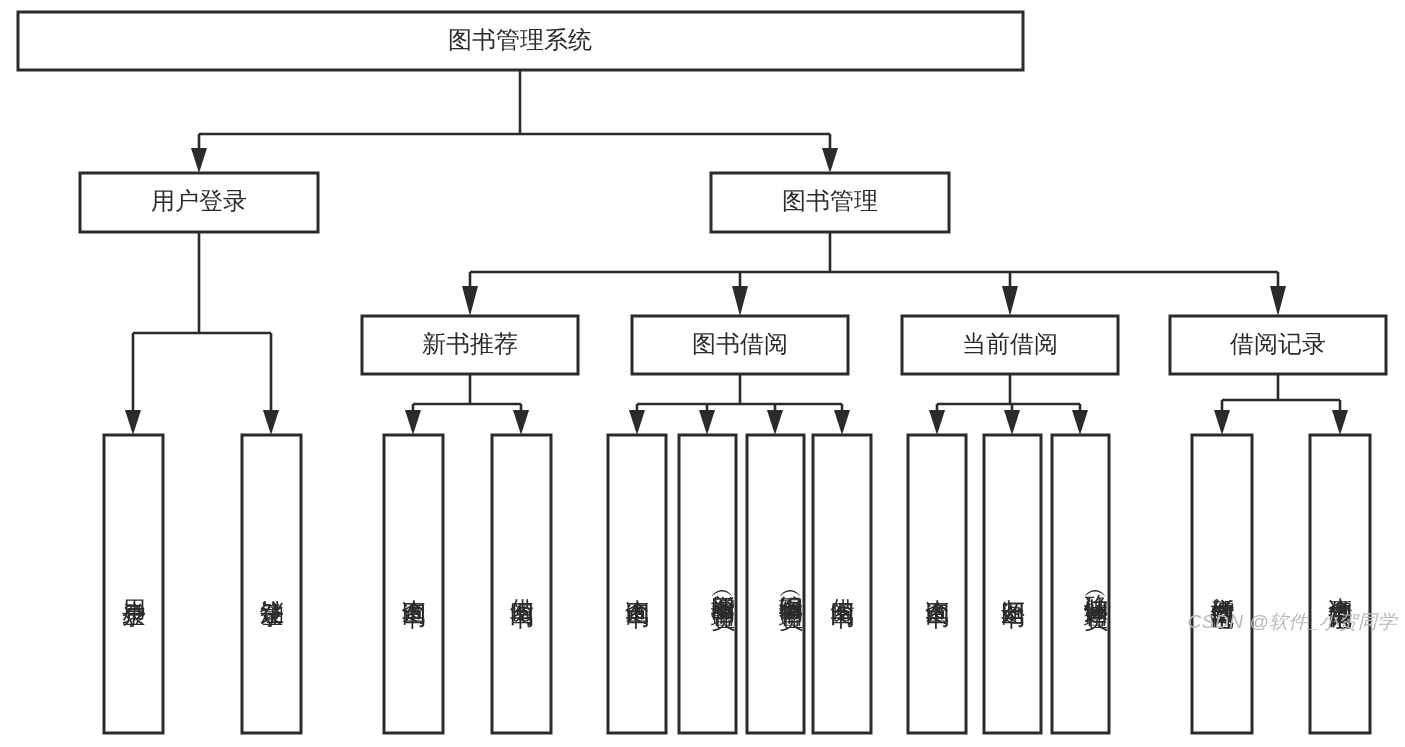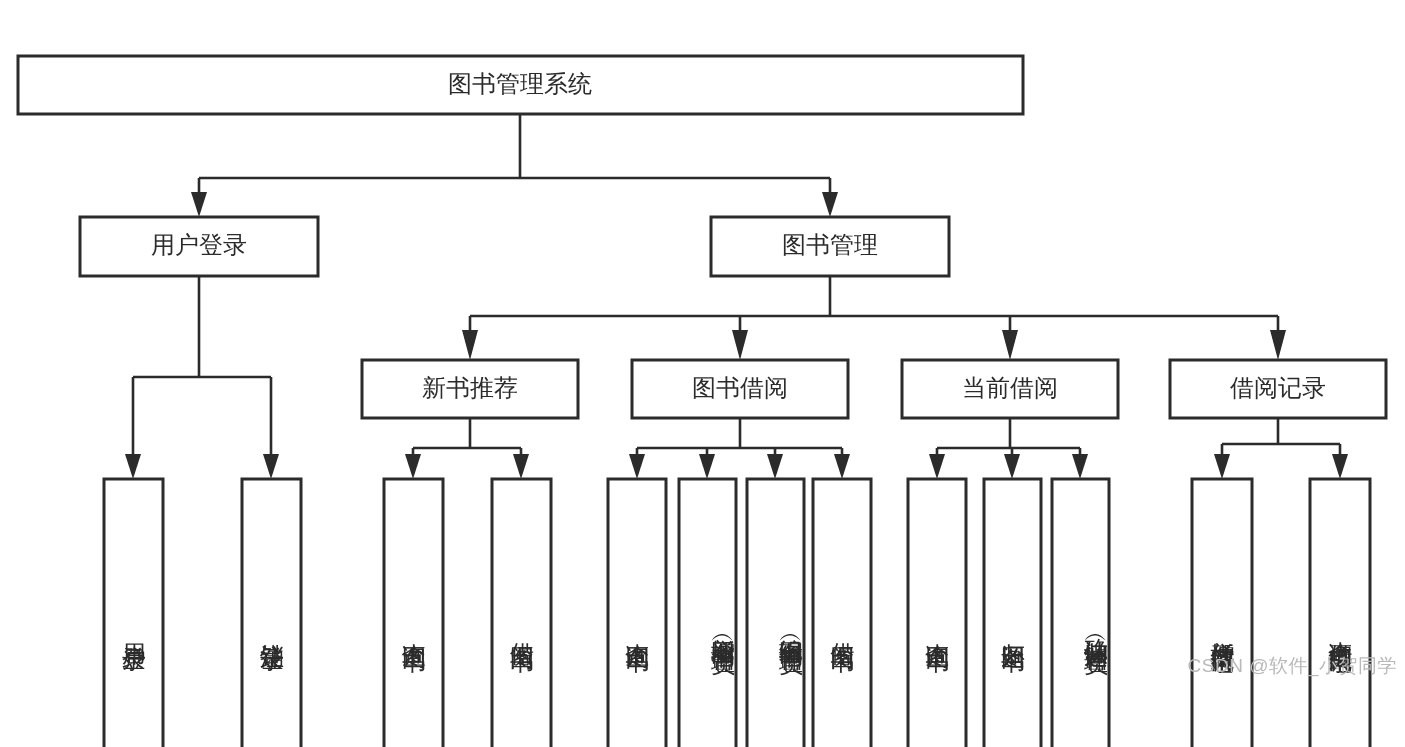--- a/index.html
+++ b/index.html
@@ -11,21 +11,20 @@
     width: 1405px;
     height: 747px;
     font-family: "Liberation Sans", "DejaVu Sans", sans-serif;
     overflow: hidden;
   }
   #diagram-root {
     position: relative;
     width: 1405px;
     height: 641px;
     background: #ffffff;
-    margin-top: 44px;
   }
   svg#tree-svg {
     position: absolute;
     left: 0;
     top: 0;
     width: 1405px;
     height: 747px;
     display: block;
   }
   .node-box {
@@ -72,20 +71,21 @@
   }
   .watermark {
     position: absolute;
     right: 8px;
     bottom: 6px;
     font-family: "Liberation Sans", "DejaVu Sans", sans-serif;
     font-size: 19px;
     color: #b9b9b9;
     letter-spacing: 0.5px;
     white-space: nowrap;
+    font-style: italic;
   }
 </style>
 </head>
 <body>
 
 <div id="diagram-root">
 
   <svg id="tree-svg" viewBox="0 0 1405 747">
     <defs></defs>
 

